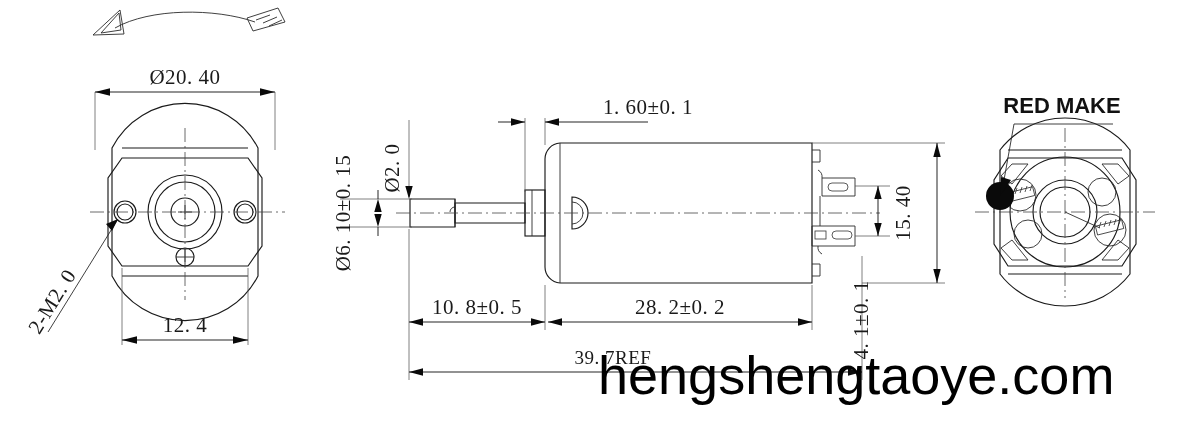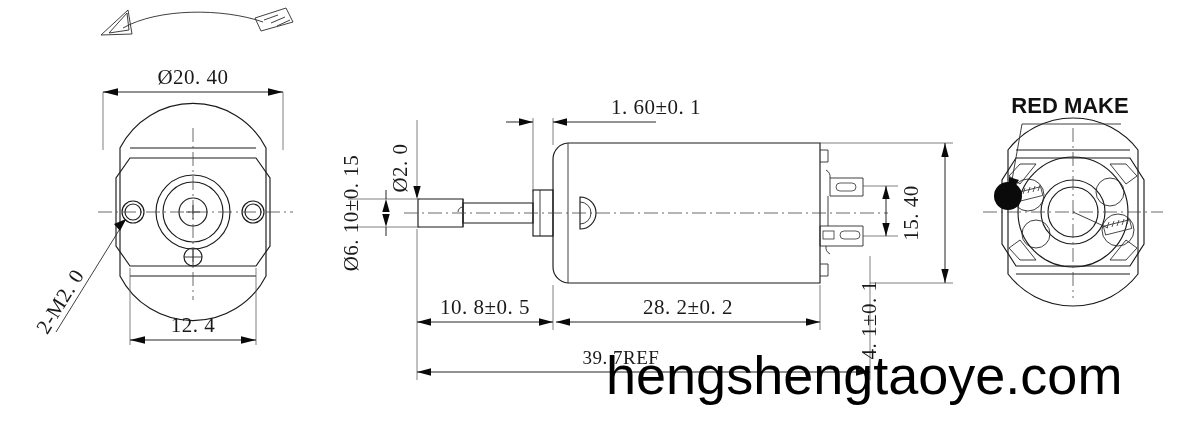--- a/index.html
+++ b/index.html
@@ -1,21 +1,21 @@
 <!DOCTYPE html>
 <html><head>
 <meta charset="utf-8">
 <style>
   html,body{margin:0;padding:0;background:#ffffff;}
   body{
     width:1190px;height:424px;position:relative;overflow:hidden;
     font-family:"Liberation Serif", serif;
     color:#1a1a1a;
   }
-  #stage{position:absolute;left:8px;top:0;width:1150px;height:424px;}
+  #stage{position:absolute;left:0;top:0;width:1150px;height:424px;}
   svg.dwg{position:absolute;left:0;top:0;width:1190px;height:424px;}
 
   .dim-text{
     font-family:"Liberation Serif", serif;
     font-size:21px; fill:#1a1a1a; letter-spacing:0.5px;
   }
   .dim-text-sm{
     font-family:"Liberation Serif", serif;
     font-size:19px; fill:#1a1a1a; letter-spacing:0.5px;
   }

